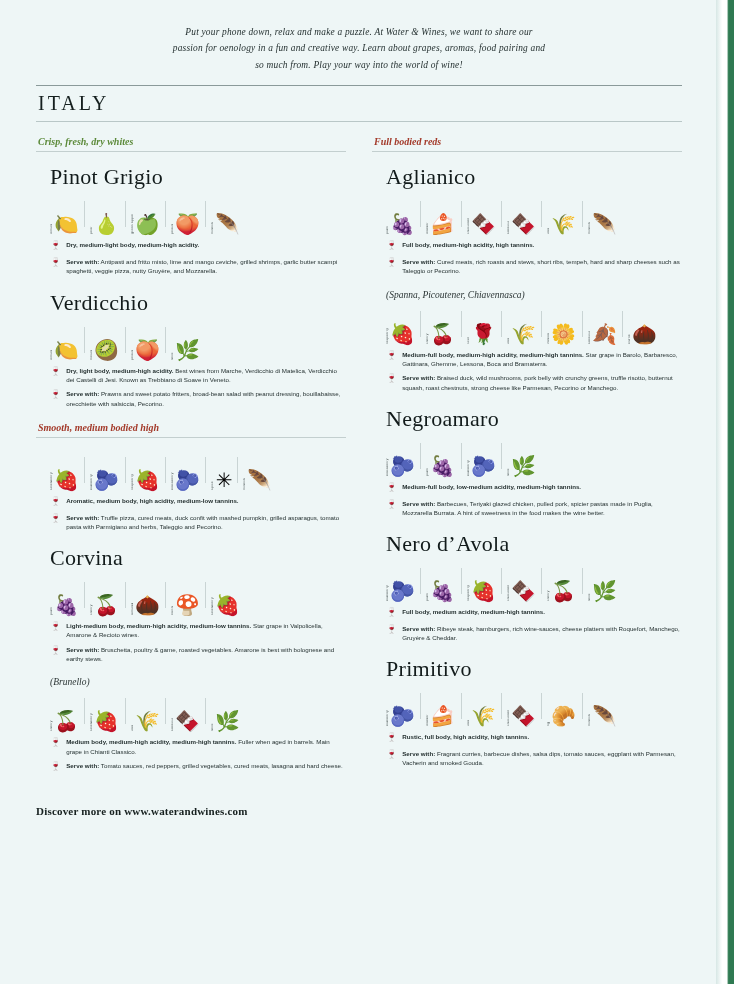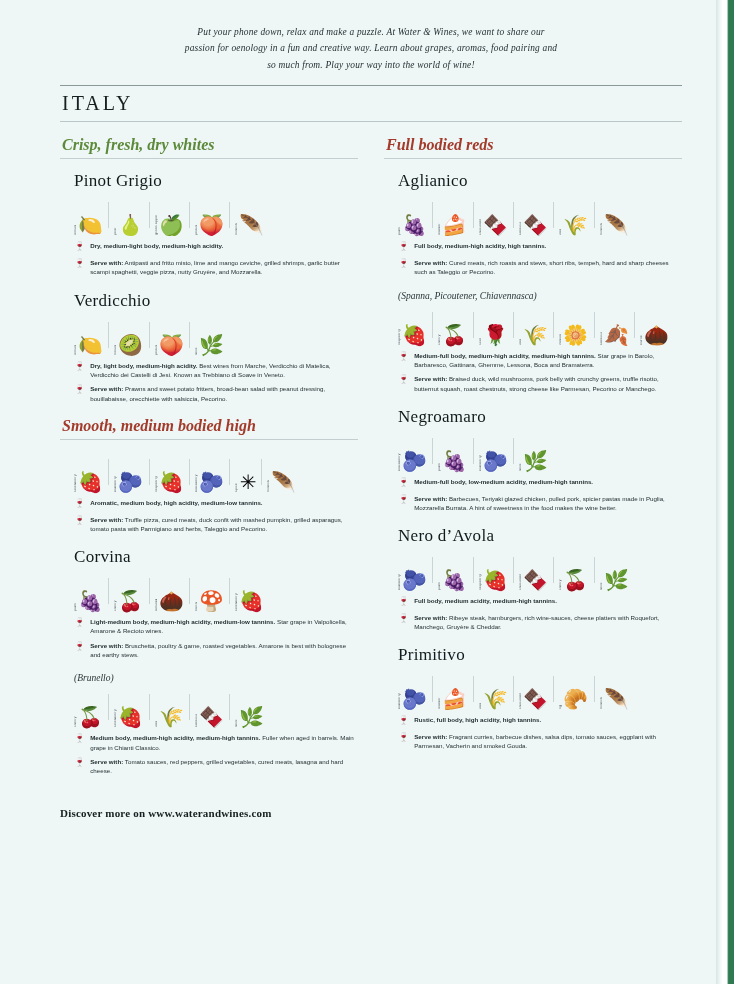--- a/index.html
+++ b/index.html
@@ -27,21 +27,21 @@
     width: 18px;
     height: 984px;
     background: linear-gradient(to right, #d7e7e5 0%, #ffffff 35%, #ffffff 60%, #2f7a52 70%, #2f7a52 100%);
   }
   .sheet {
     position: absolute;
     left: 0;
     top: 0;
     width: 716px;
     height: 880px;
-    padding: 18px 34px 10px 60px;
+    padding: 18px 34px 10px 36px;
     box-sizing: border-box;
   }
 
   
   .intro {
     text-align: center;
     font-family: "Liberation Serif", serif;
     font-style: italic;
     font-size: 9.4px;
     line-height: 1.75;
@@ -73,34 +73,34 @@
     gap: 26px;
   }
   .col {
     width: 50%;
   }
 
   .section-head {
     font-family: "Liberation Serif", serif;
     font-style: italic;
     font-weight: bold;
-    font-size: 16px;
+    font-size: 10px;
     margin: 0 0 4px 2px;
   }
   .sec-white { color: #5c8a3a; }
   .sec-red { color: #a33a2a; }
   .sec-underline {
     border-bottom: 1px solid #c3cfcf;
     margin-bottom: 12px;
   }
 
   .wine { margin-bottom: 14px; }
   .wine-name {
     font-family: "Liberation Serif", serif;
-    font-size: 17px;
+    font-size: 22px;
     color: #121b1b;
     margin: 0 0 1px 14px;
     letter-spacing: .3px;
   }
   .wine-sub {
     font-family: "Liberation Serif", serif;
     font-style: italic;
     font-size: 9.5px;
     color: #2a3434;
     margin: 0 0 2px 14px;

